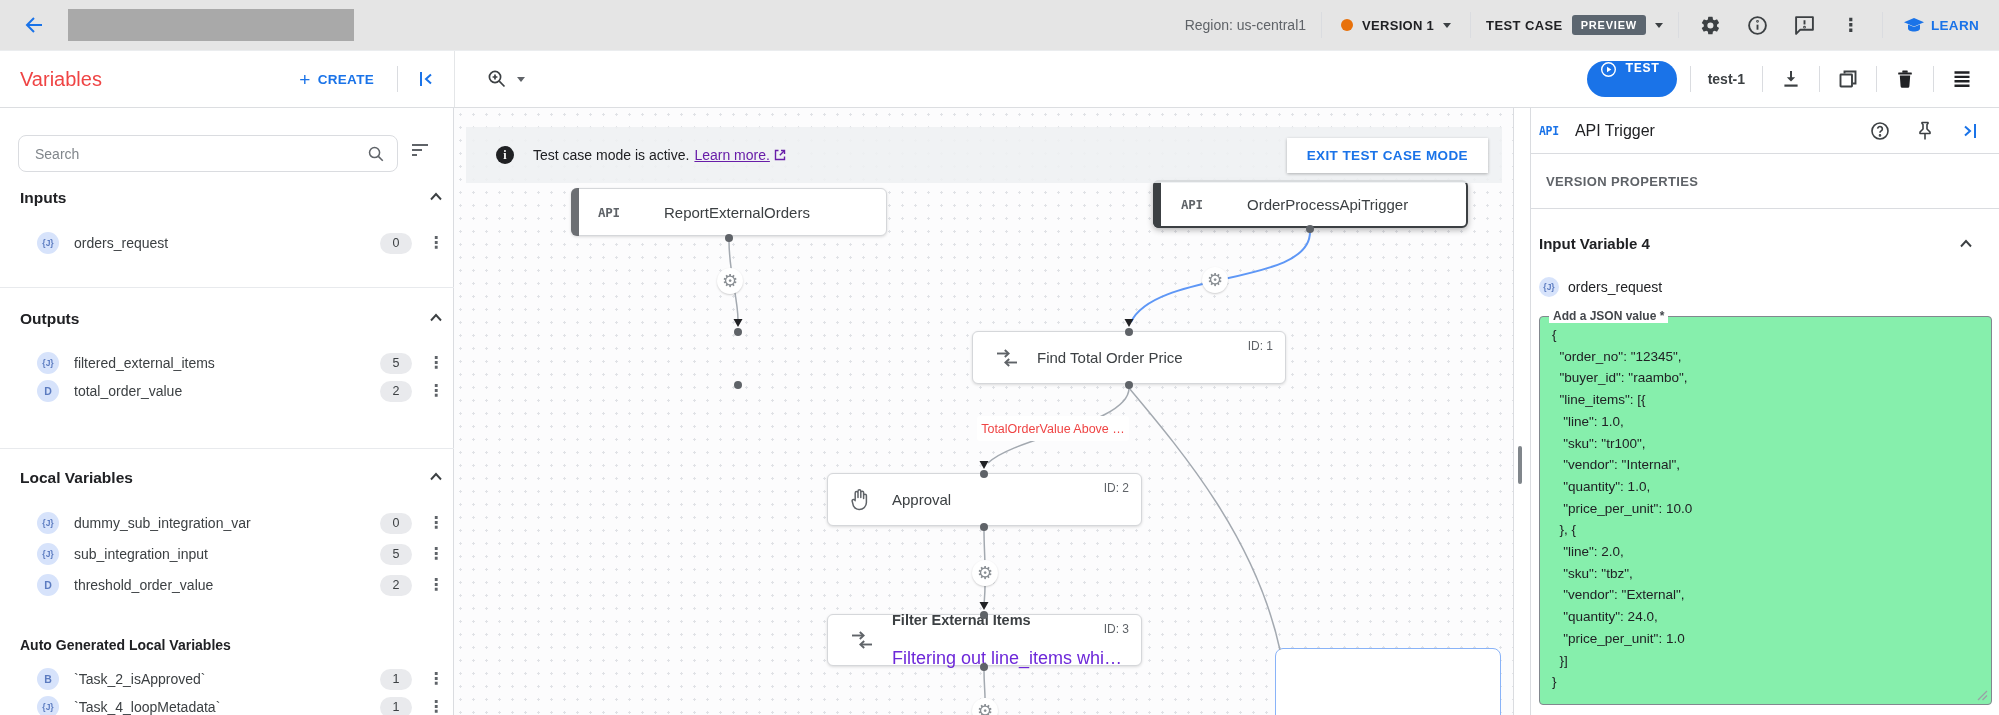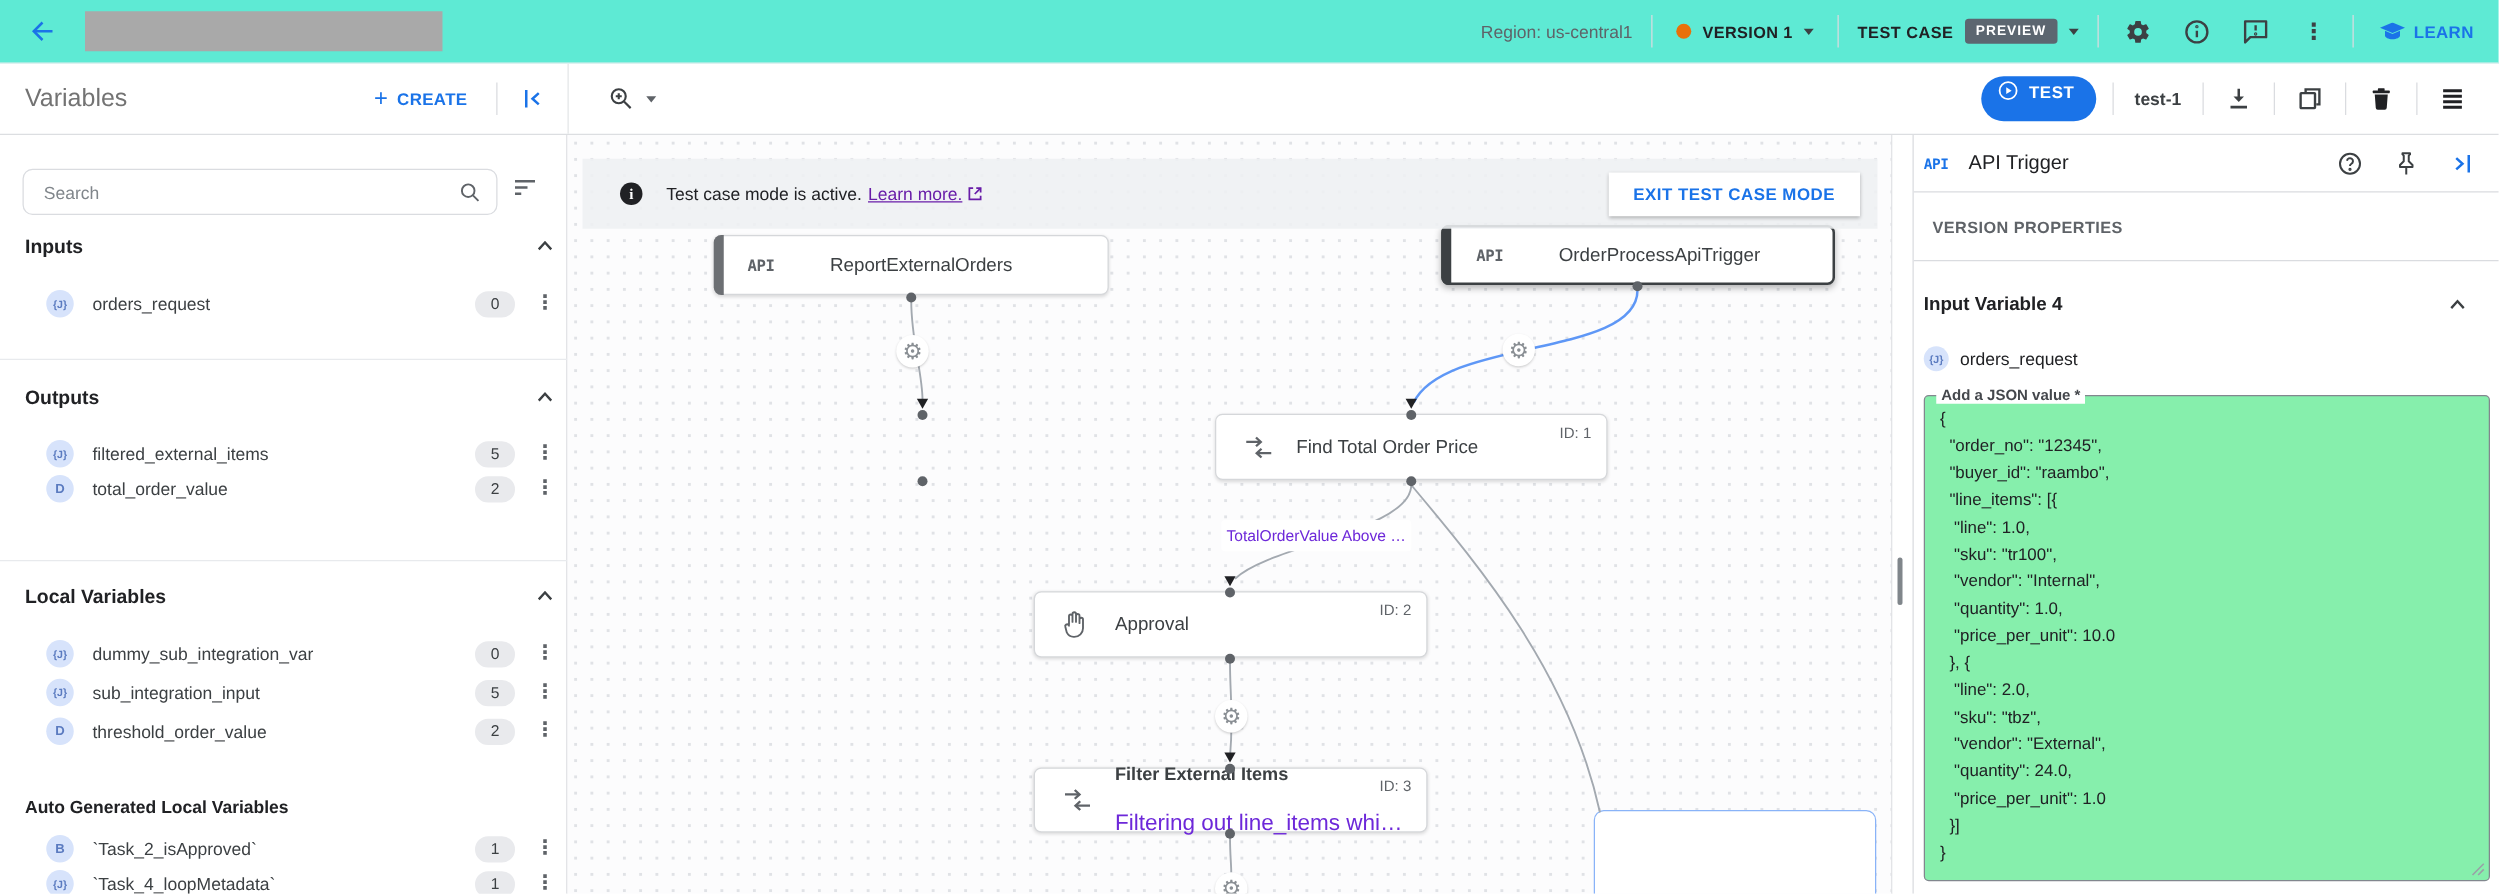--- a/index.html
+++ b/index.html
@@ -2,49 +2,49 @@
 <html><head>
 <meta charset="utf-8">
 <style>
   * { box-sizing: border-box; margin: 0; padding: 0; }
   html,body { width:1999px; height:715px; overflow:hidden; }
   body { font-family:"Liberation Sans","DejaVu Sans",sans-serif; color:#202124; background:#fff; font-size:14px; }
   svg { display:block; }
   .vdiv { width:1px; height:26px; background:#dadce0; flex:none; }
 
   
-  .topbar { height:51px; display:flex; align-items:center; justify-content:space-between; background:#5eead4; border-bottom:1px solid #ebedef; }
+  .topbar { height:51px; display:flex; align-items:center; justify-content:space-between; background:#e5e5e5; border-bottom:1px solid #ebedef; }
   .tb-left { display:flex; align-items:center; }
   .back-btn { margin-left:18px; width:32px; height:32px; display:flex; align-items:center; justify-content:center; cursor:pointer; }
   .redacted { margin-left:18px; width:286px; height:32px; background:#a9a9a9; }
   .tb-right { display:flex; align-items:center; gap:15px; margin-right:14px; }
   .region { color:#5f6368; font-size:14px; }
   .version { display:flex; align-items:center; gap:9px; font-size:13px; font-weight:bold; letter-spacing:.3px; padding:0 4px; }
   .dot-orange { width:12px; height:12px; border-radius:50%; }
   .caret { width:0; height:0; border-left:4.5px solid transparent; border-right:4.5px solid transparent; border-top:5px solid #3c4043; display:inline-block; }
   .testcase { display:flex; align-items:center; gap:9px; font-size:13px; font-weight:600; letter-spacing:.4px; }
   .preview-badge { background:#5c6670; color:#fff; font-size:11px; font-weight:bold; letter-spacing:.8px; padding:4px 9px; border-radius:3px; }
   .tb-icon { width:32px; height:32px; display:flex; align-items:center; justify-content:center; cursor:pointer; }
   .kebab { font-size:18px; font-weight:bold; color:#3c4043; line-height:1; }
   .learn { display:flex; align-items:center; gap:7px; color:#1a73e8; font-weight:bold; font-size:13.5px; letter-spacing:.3px; padding:0 6px; cursor:pointer; }
 
   
   .toolbar { height:57px; display:flex; align-items:center; background:#fff; border-bottom:1px solid #dcdee1; }
   .tlb-left { width:454px; flex:none; display:flex; align-items:center; height:100%; }
-  .tlb-title { font-size:20px; color:#737373; margin-left:20px; }
+  .tlb-title { font-size:20px; color:#ef4444; margin-left:20px; }
   .create-btn { margin-left:auto; display:flex; align-items:center; gap:7px; color:#1a73e8; font-weight:bold; font-size:13.5px; letter-spacing:.3px; cursor:pointer; }
   .plus { font-size:19px; font-weight:normal; line-height:1; }
   .tlb-left .vdiv { margin:0 19px 0 23px; }
   .collapse-left { margin-right:19px; cursor:pointer; }
   .tlb-edge { width:1px; height:100%; background:#e4e6e8; flex:none; }
   .tlb-right { flex:1; display:flex; align-items:center; height:100%; }
   .zoom-ctl { margin-left:32px; display:flex; align-items:center; gap:10px; cursor:pointer; }
   .zoom-ctl .caret { border-top-color:#5f6368; }
   .run-group { margin-left:auto; display:flex; align-items:center; gap:13px; margin-right:22px; }
-  .test-btn { height:36px; padding:0 17px 16px 13px; border-radius:18px; background:#1a73e8; color:#fff; border:none; display:flex; align-items:flex-end; gap:8px; font-weight:bold; font-size:13.5px; letter-spacing:.5px; font-family:Liberation Sans, sans-serif; cursor:pointer; }
+  .test-btn { height:36px; padding:0 17px 0 13px; border-radius:18px; background:#1a73e8; color:#fff; border:none; display:flex; align-items:flex-start; gap:8px; font-weight:bold; font-size:13.5px; letter-spacing:.5px; font-family:Liberation Mono, monospace; cursor:pointer; }
   .test-name { font-weight:bold; font-size:14px; color:#3c4043; padding:0 4px; }
   .tool-icon { width:30px; height:30px; display:flex; align-items:center; justify-content:center; cursor:pointer; }
 
   
   .content { display:flex; height:607px; }
   .sidebar { width:454px; flex:none; background:#fff; border-right:1px solid #dadce0; position:relative; }
   .canvas { width:1060px; flex:none; position:relative; background-color:#fcfcfd;
             background-image:radial-gradient(circle,#e0e2e6 1.2px, transparent 1.3px);
             background-size:13px 13px; overflow:hidden; border-right:1px solid #dadce0; }
   .gutter { width:16px; flex:none; background:#fff; position:relative; }
@@ -83,21 +83,21 @@
   .node.selected { border:2px solid #3c4043; box-shadow:0 2px 6px rgba(0,0,0,.3); }
   .node.selected .nbar { background:#3c4043; left:-2px; top:-2px; bottom:-2px; }
   .ntype { font-family:"DejaVu Sans Mono",monospace; font-weight:bold; font-size:12.5px; color:#5f6368; letter-spacing:-.3px; margin-left:26px; width:52px; flex:none; }
   .nicon { margin-left:22px; width:28px; flex:none; display:flex; align-items:center; }
   .ntitle { font-size:15px; font-weight:500; color:#3c4043; margin-left:14px; white-space:nowrap; }
   .ntext { margin-left:14px; }
   .ntext .t1 { font-size:14.5px; font-weight:600; color:#3c4043; white-space:nowrap; }
   .ntext .t2 { font-size:18px; color:#6d28d9; margin-top:20px; white-space:nowrap; }
   .nid { position:absolute; top:7px; right:12px; font-size:12px; color:#5f6368; }
   .gear { position:absolute; width:26px; height:26px; border-radius:50%; background:#fff; box-shadow:0 1px 2px rgba(0,0,0,.18); display:flex; align-items:center; justify-content:center; font-size:18px; color:#8a8f94; z-index:4; cursor:pointer; }
-  .edge-label { position:absolute; left:523px; top:308px; width:152px; height:25px; background:#fff; border-radius:3px; z-index:5; font-size:12.5px; font-weight:500; color:#6d28d9; display:flex; align-items:center; justify-content:center; white-space:nowrap; overflow:hidden; }
+  .edge-label { position:absolute; left:523px; top:308px; width:152px; height:25px; background:#fff; border-radius:3px; z-index:5; font-size:12.5px; font-weight:500; color:#ef4444; display:flex; align-items:center; justify-content:center; white-space:nowrap; overflow:hidden; }
   .blue-box { position:absolute; left:821px; top:540px; width:226px; height:80px; background:#fff; border:1.5px solid #89b3f8; border-radius:8px; z-index:2; }
 
   
   .panel-head { height:46px; border-bottom:1px solid #dadce0; display:flex; align-items:center; }
   .panel-chip { margin-left:8px; font-family:"DejaVu Sans Mono",monospace; font-weight:bold; font-size:11.5px; color:#1a73e8; letter-spacing:-.3px; }
   .panel-title { margin-left:16px; font-size:16px; color:#202124; }
   .panel-head-icons { margin-left:auto; margin-right:18px; display:flex; align-items:center; gap:23px; }
   .ph-icon { width:22px; height:22px; display:flex; align-items:center; justify-content:center; cursor:pointer; }
   .tabs { height:55px; border-bottom:1px solid #dadce0; display:flex; align-items:stretch; }
   .tab { display:flex; align-items:center; padding:0 15px; font-size:13px; font-weight:bold; letter-spacing:.35px; color:#5f6368; position:relative; cursor:pointer; }

